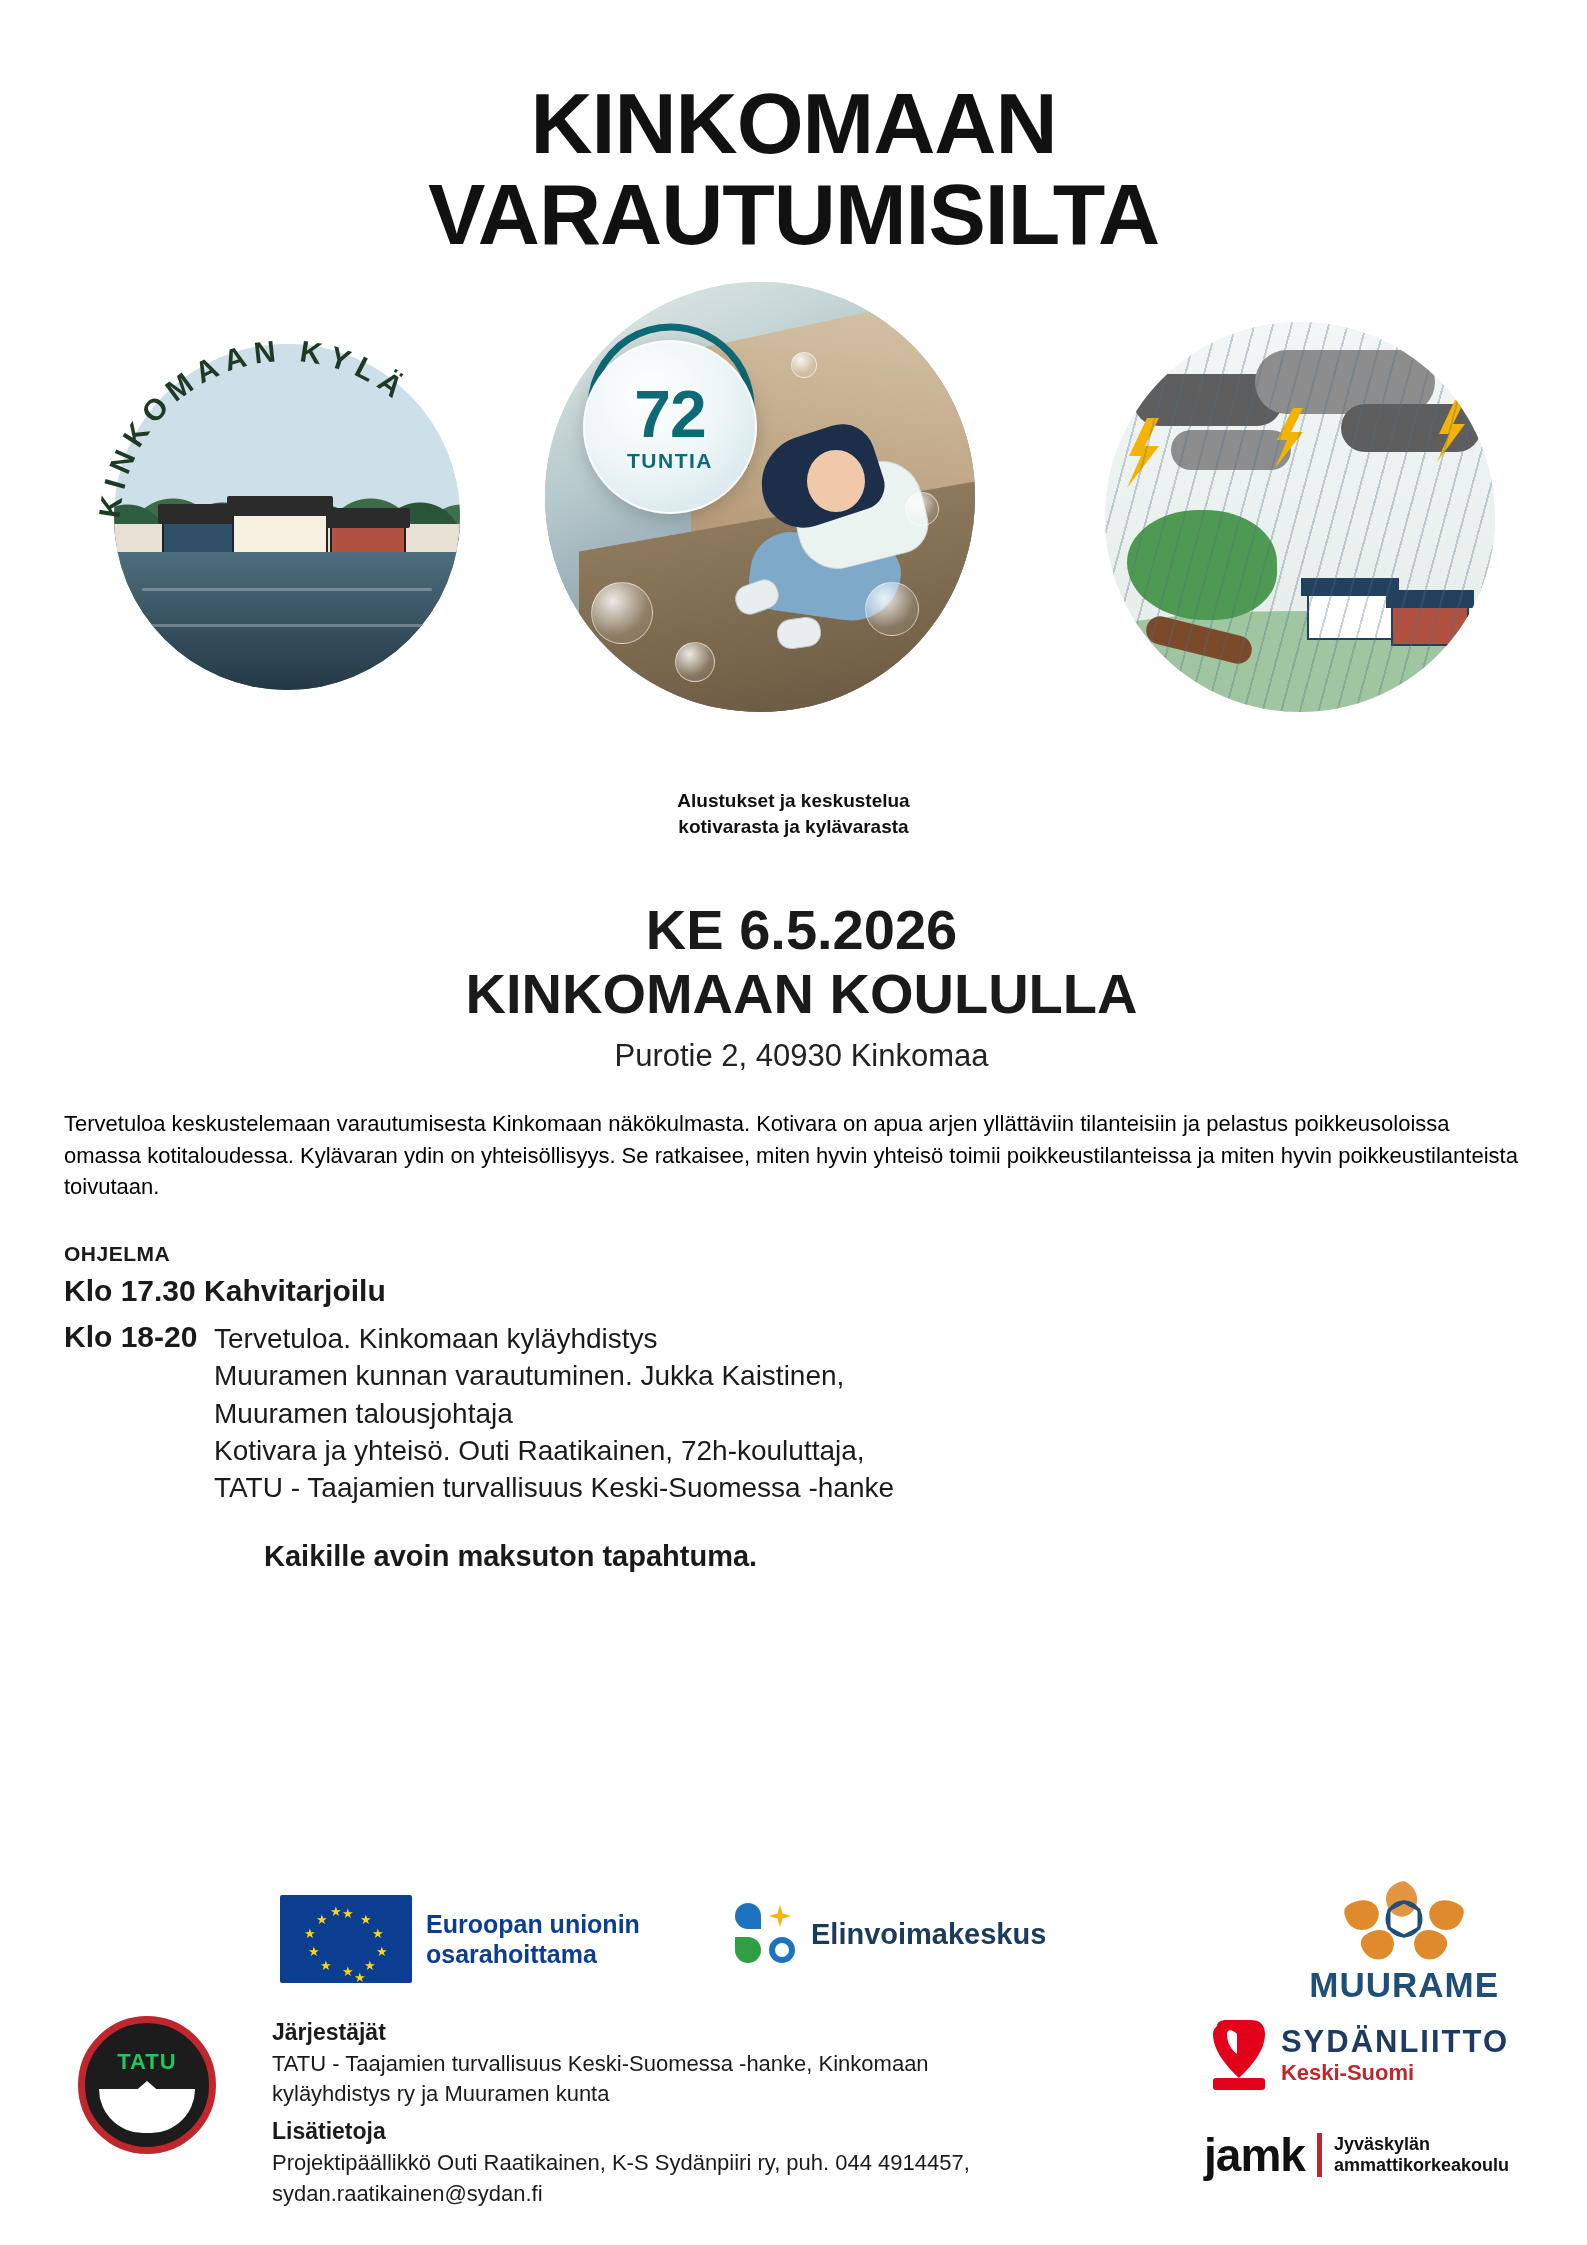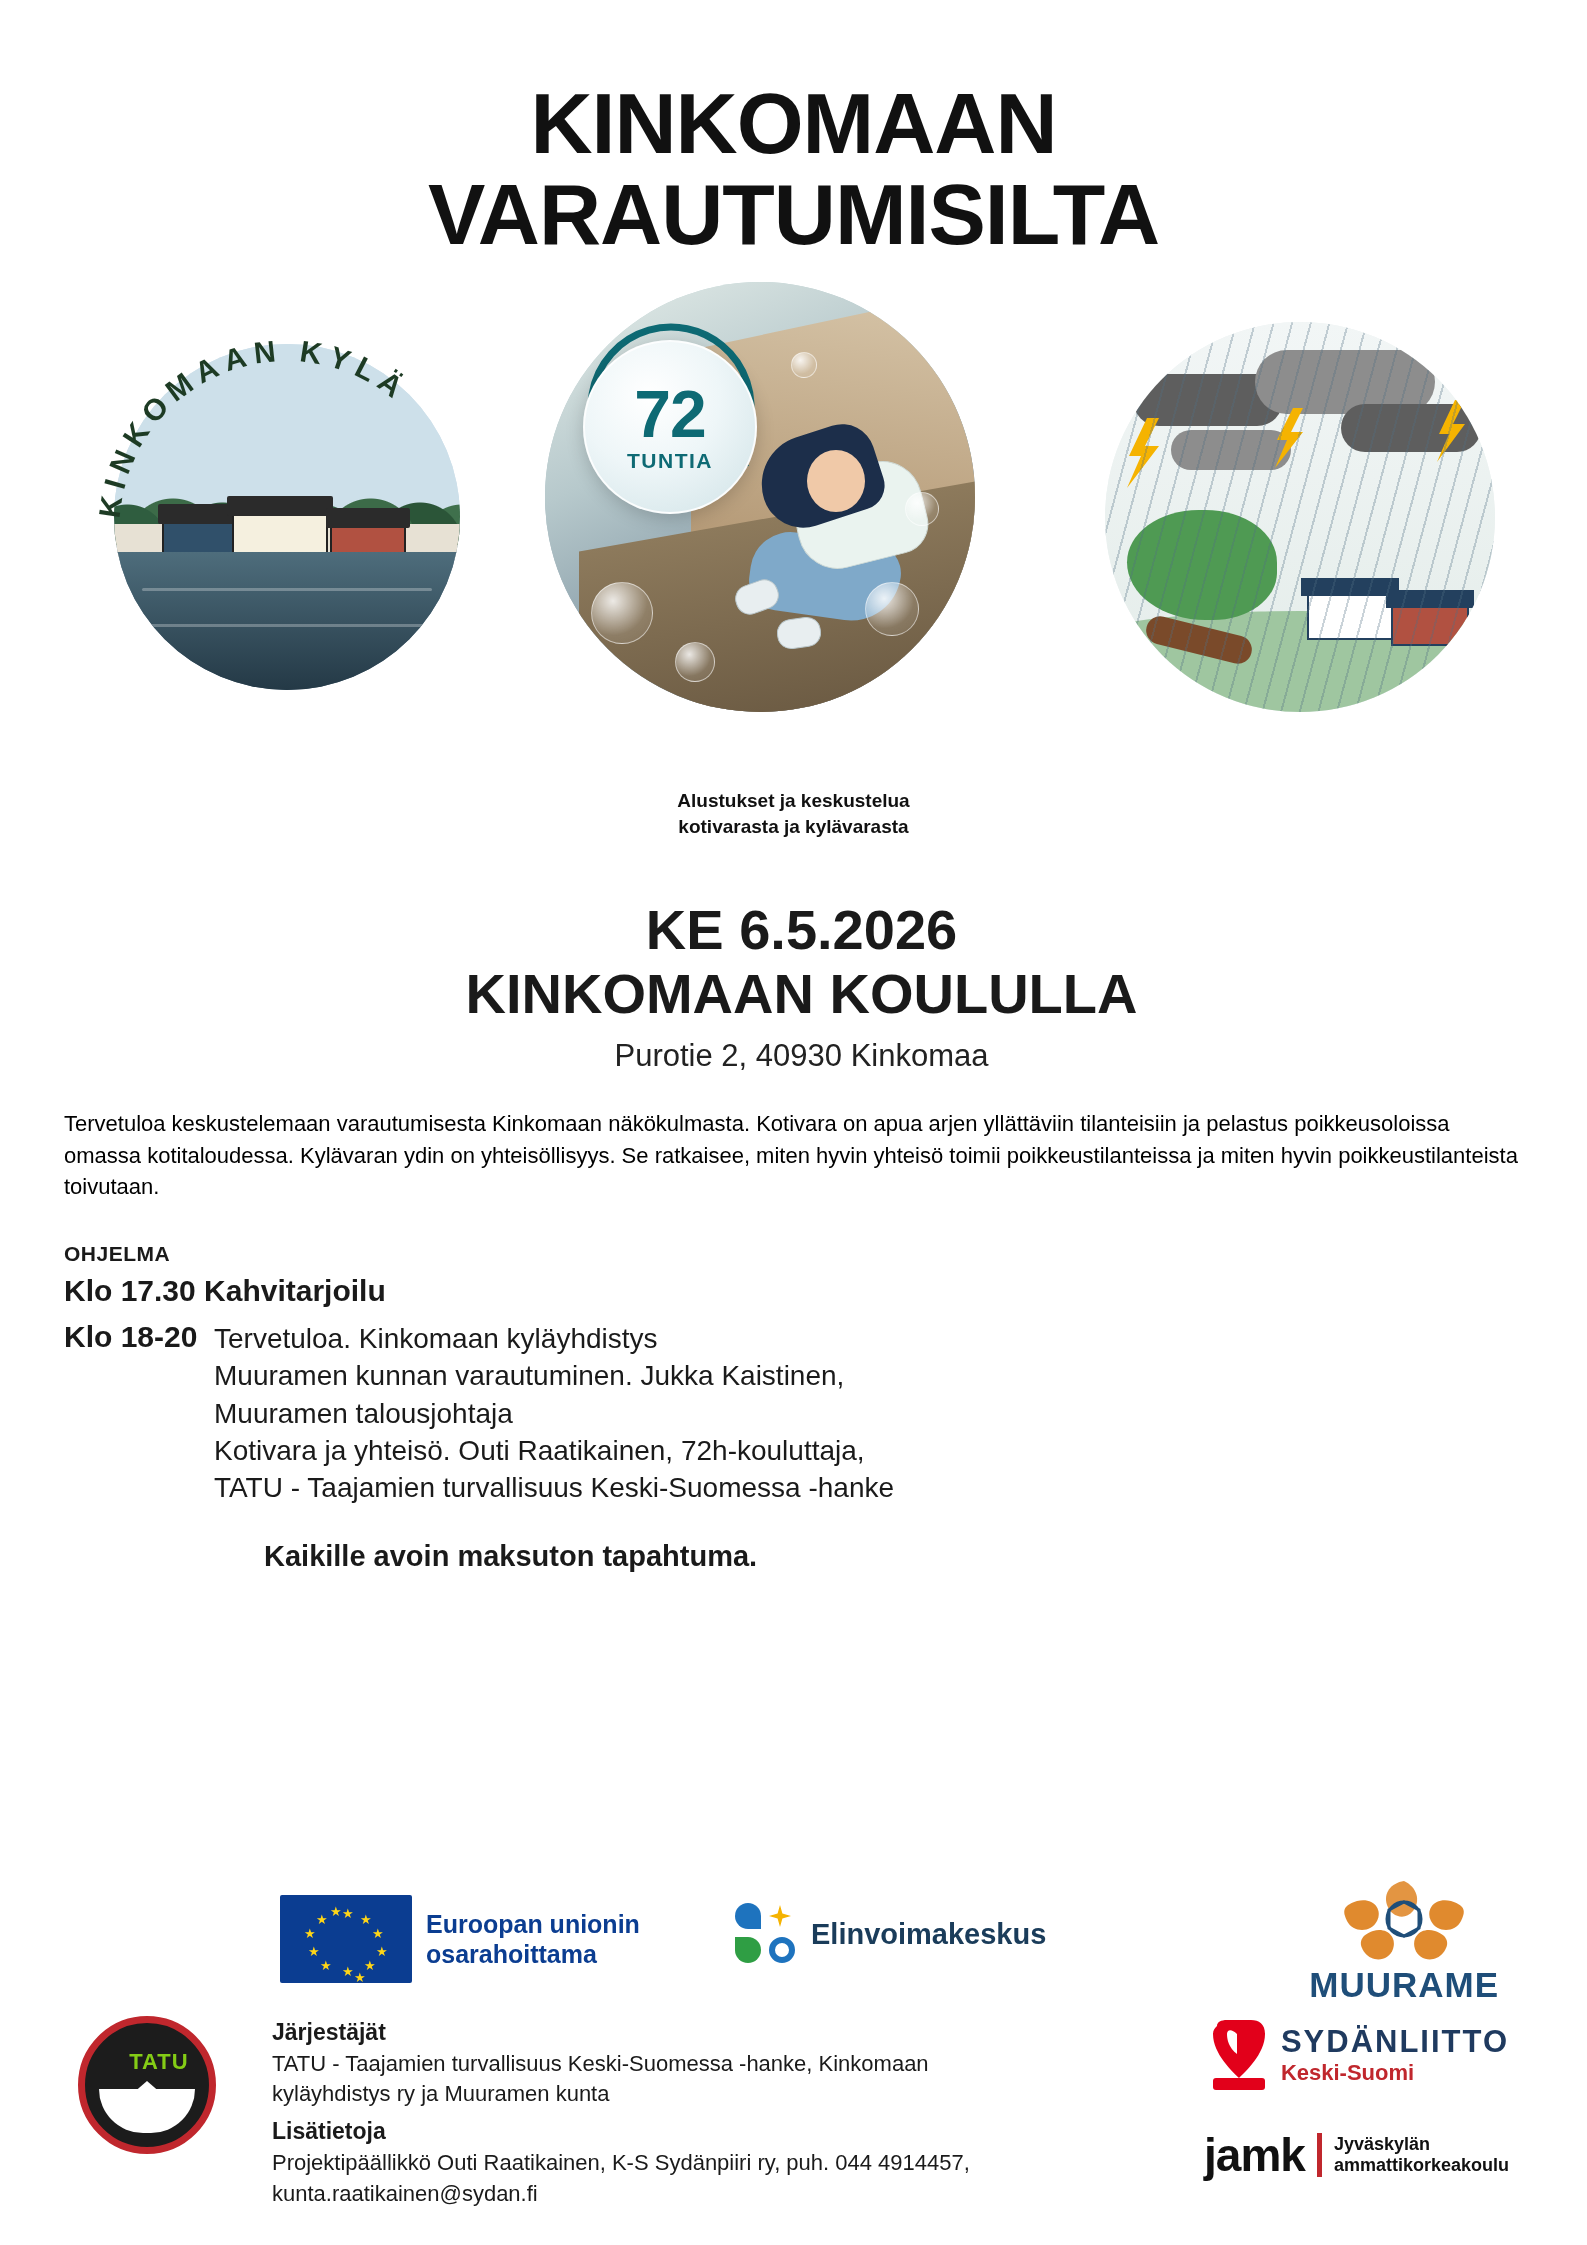--- a/index.html
+++ b/index.html
@@ -234,22 +234,22 @@
   .muurame-logo { position:absolute; right:88px; top:-6px; text-align:left; }
   .muurame-mark { width:150px; height:86px; margin:0 auto; position:relative; }
   .muurame-text { font-size:35px; font-weight:bold; color:#1f4e79; letter-spacing:1px; }
 
   
   .tatu-badge {
     position:absolute; left:78px; top:2016px; width:138px; height:138px; border-radius:50%;
     background:#1c1c1c; border:7px solid #c0272d; overflow:hidden;
   }
   .tatu-badge .tatu-label {
-    position:absolute; left:12px; top:26px; width:100%; text-align:center;
-    color:#84cc16; font-size:22px; font-weight:bold; letter-spacing:1px;
+    position:absolute; left:0; top:26px; width:100%; text-align:center;
+    color:#22c55e; font-size:22px; font-weight:bold; letter-spacing:1px;
   }
   .tatu-badge .tatu-hands {
     position:absolute; left:50%; bottom:14px; transform:translateX(-50%);
     width:96px; height:44px; border-radius:0 0 48px 48px; background:#fff;
   }
   .tatu-badge .tatu-roof {
     position:absolute; left:50%; bottom:40px; transform:translateX(-50%);
     width:0; height:0; border-left:30px solid transparent; border-right:30px solid transparent;
     border-bottom:26px solid #fff;
   }
@@ -464,21 +464,21 @@
   <div class="tatu-roof"></div>
   <div class="tatu-hands"></div>
 </div>
 
 <div class="footer-text">
   <p class="lbl">Järjestäjät</p>
   <p>TATU - Taajamien turvallisuus Keski-Suomessa -hanke, Kinkomaan</p>
   <p>kyläyhdistys ry ja Muuramen kunta</p>
   <p class="lbl gap">Lisätietoja</p>
   <p>Projektipäällikkö Outi Raatikainen, K-S Sydänpiiri ry, puh. 044 4914457,</p>
-  <p>kunta.raatikainen@sydan.fi</p>
+  <p>sydan.raatikainen@sydan.fi</p>
 </div>
 
 <div class="sydan-logo">
   <div class="sydan-mark">
     <svg width="64" height="70" viewBox="0 0 64 70">
       <path d="M10 6 C10 2 14 0 20 0 L44 0 C52 0 58 4 58 14 C58 34 38 52 32 58 C26 52 6 34 6 14 C6 10 8 8 10 6 Z" fill="#e2001a"></path>
       <path d="M20 14 C20 10 24 8 30 14 L30 34 C22 28 20 20 20 14 Z" fill="#ffffff"></path>
       <rect x="6" y="58" width="52" height="12" rx="3" fill="#e2001a"></rect>
     </svg>
   </div>

